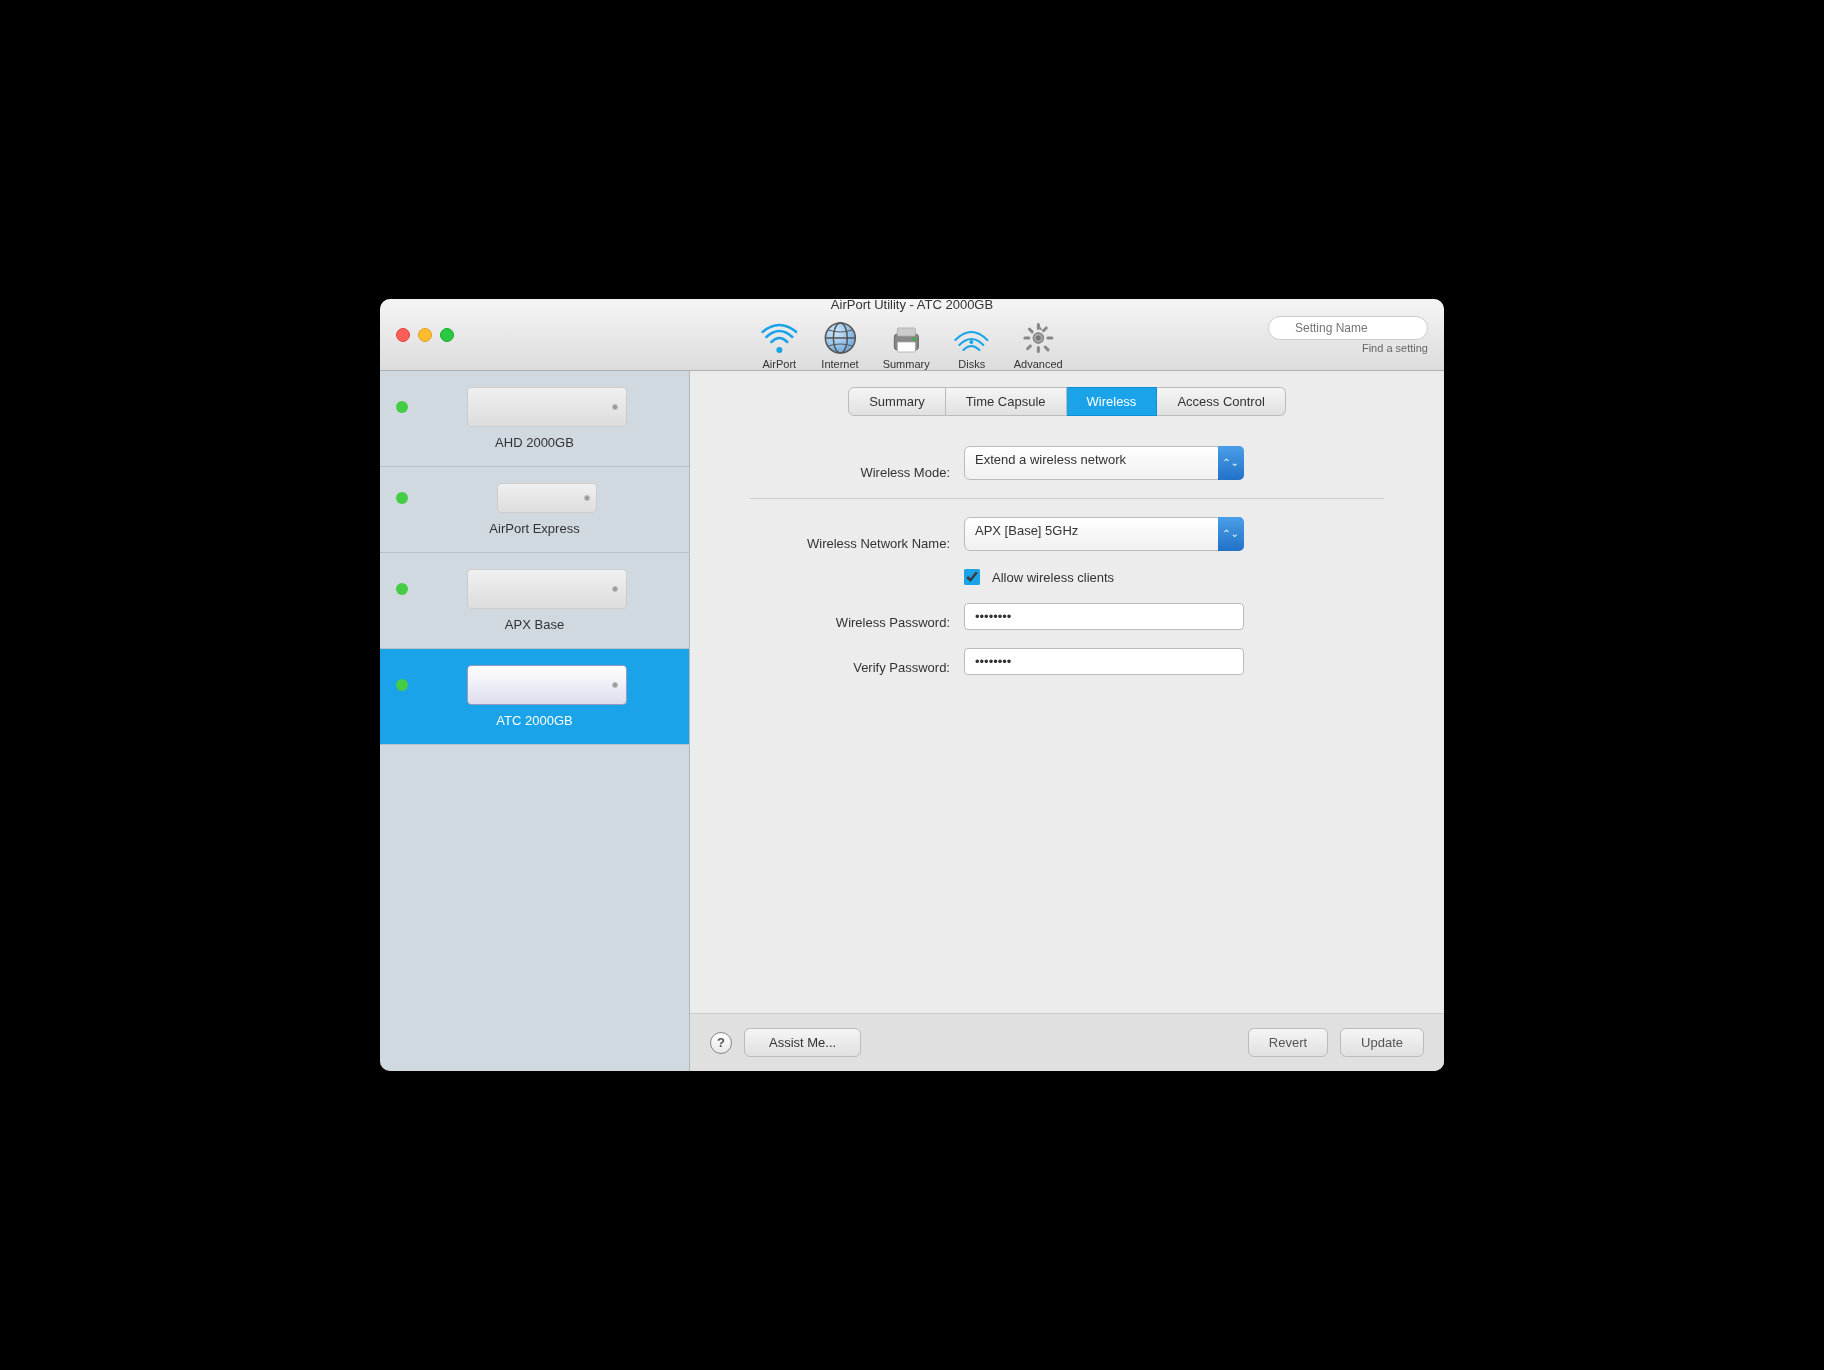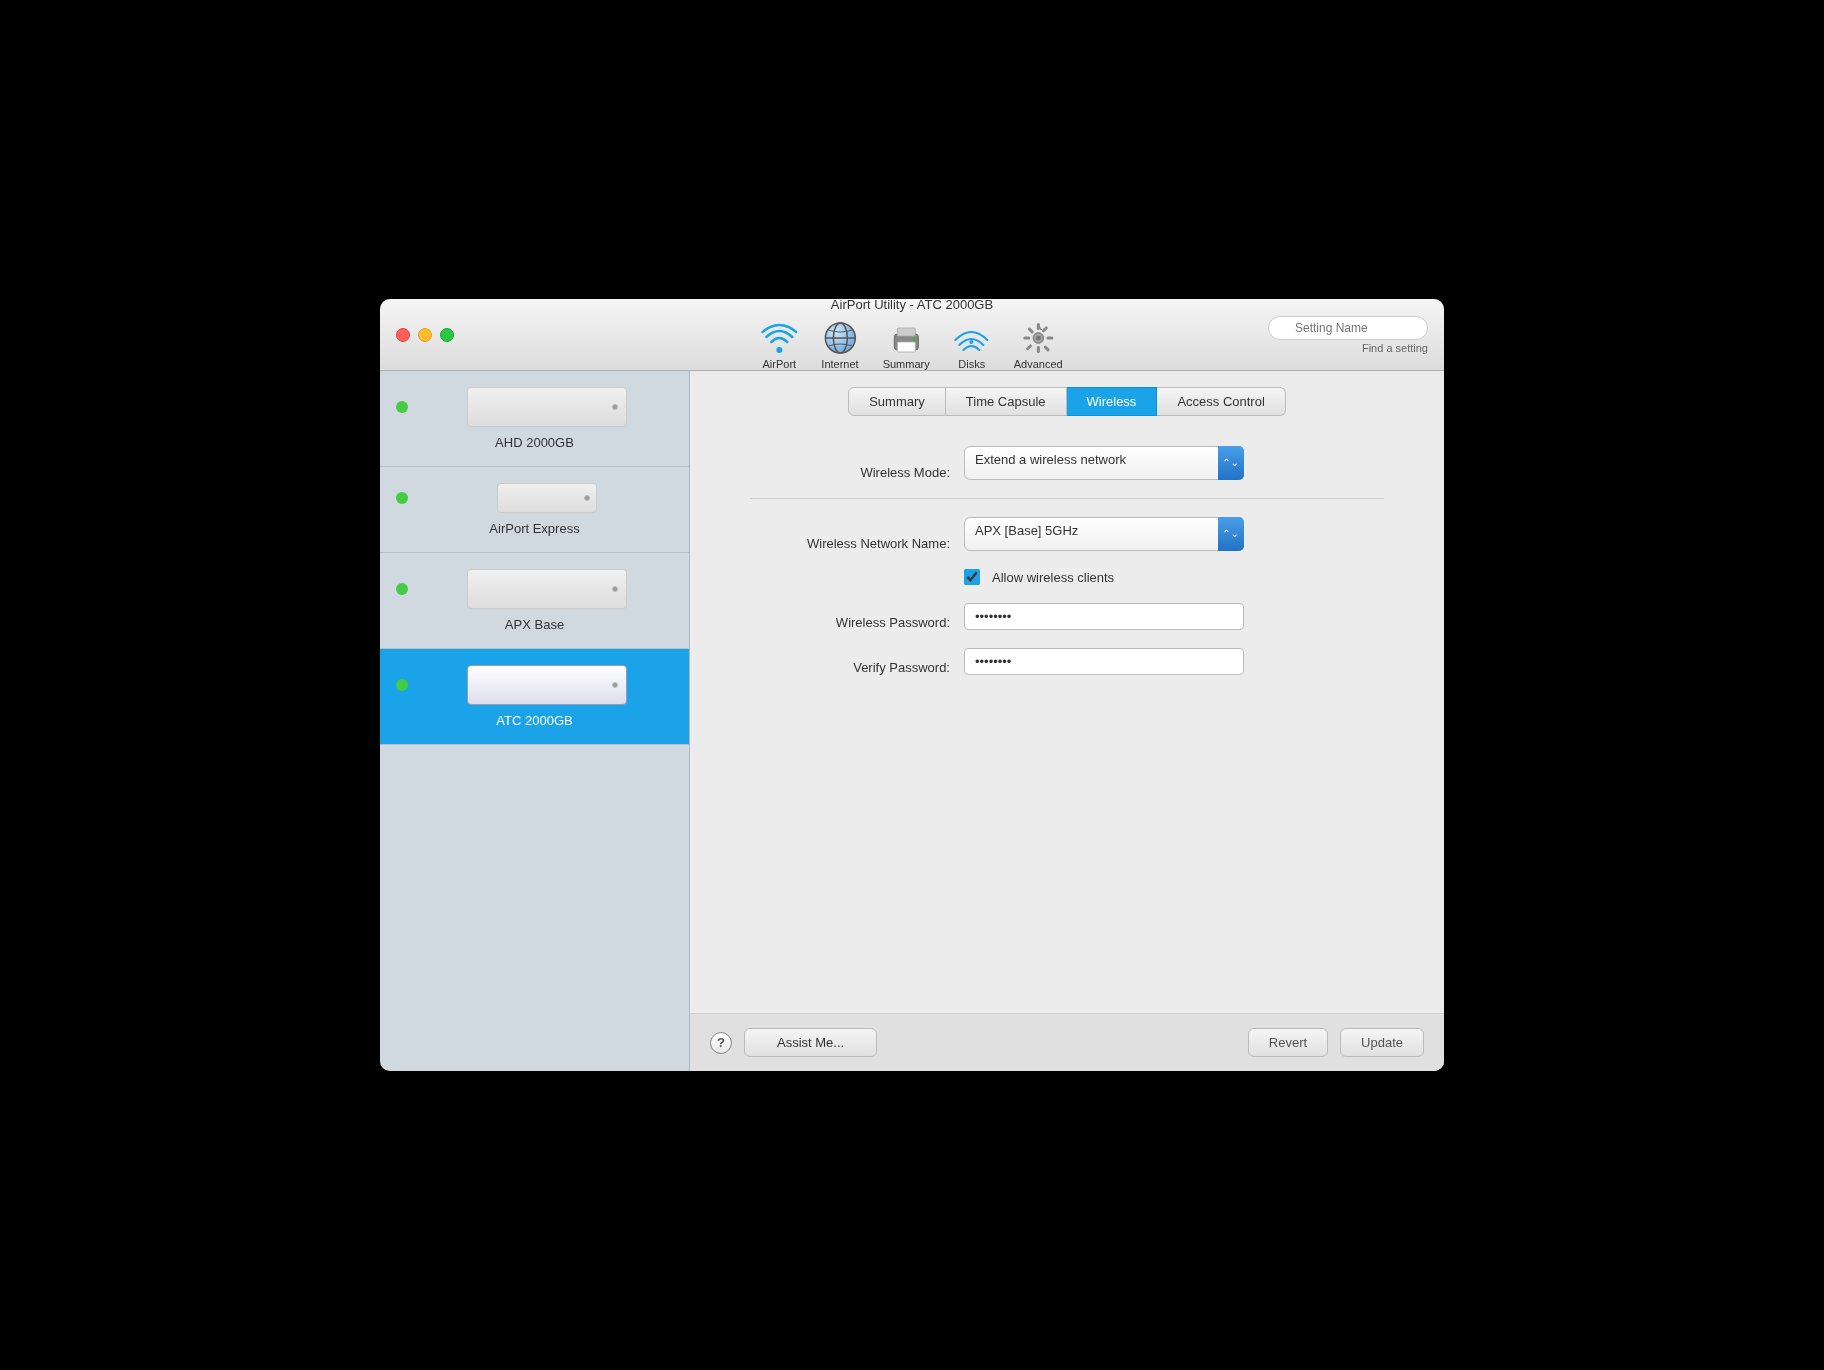--- a/index.html
+++ b/index.html
@@ -413,21 +413,21 @@
       border-radius: 6px;
       border: 1px solid #bbb;
       background: linear-gradient(to bottom, #f5f5f5, #e0e0e0);
       font-size: 13px;
       color: #555;
       cursor: pointer;
       outline: none;
     }
 
     .assist-btn {
-      padding: 6px 32px;
+      padding: 6px 24px;
       border-radius: 6px;
       border: 1px solid #bbb;
       background: linear-gradient(to bottom, #f5f5f5, #e0e0e0);
       font-size: 13px;
       color: #333;
       cursor: pointer;
       outline: none;
     }
 
     

